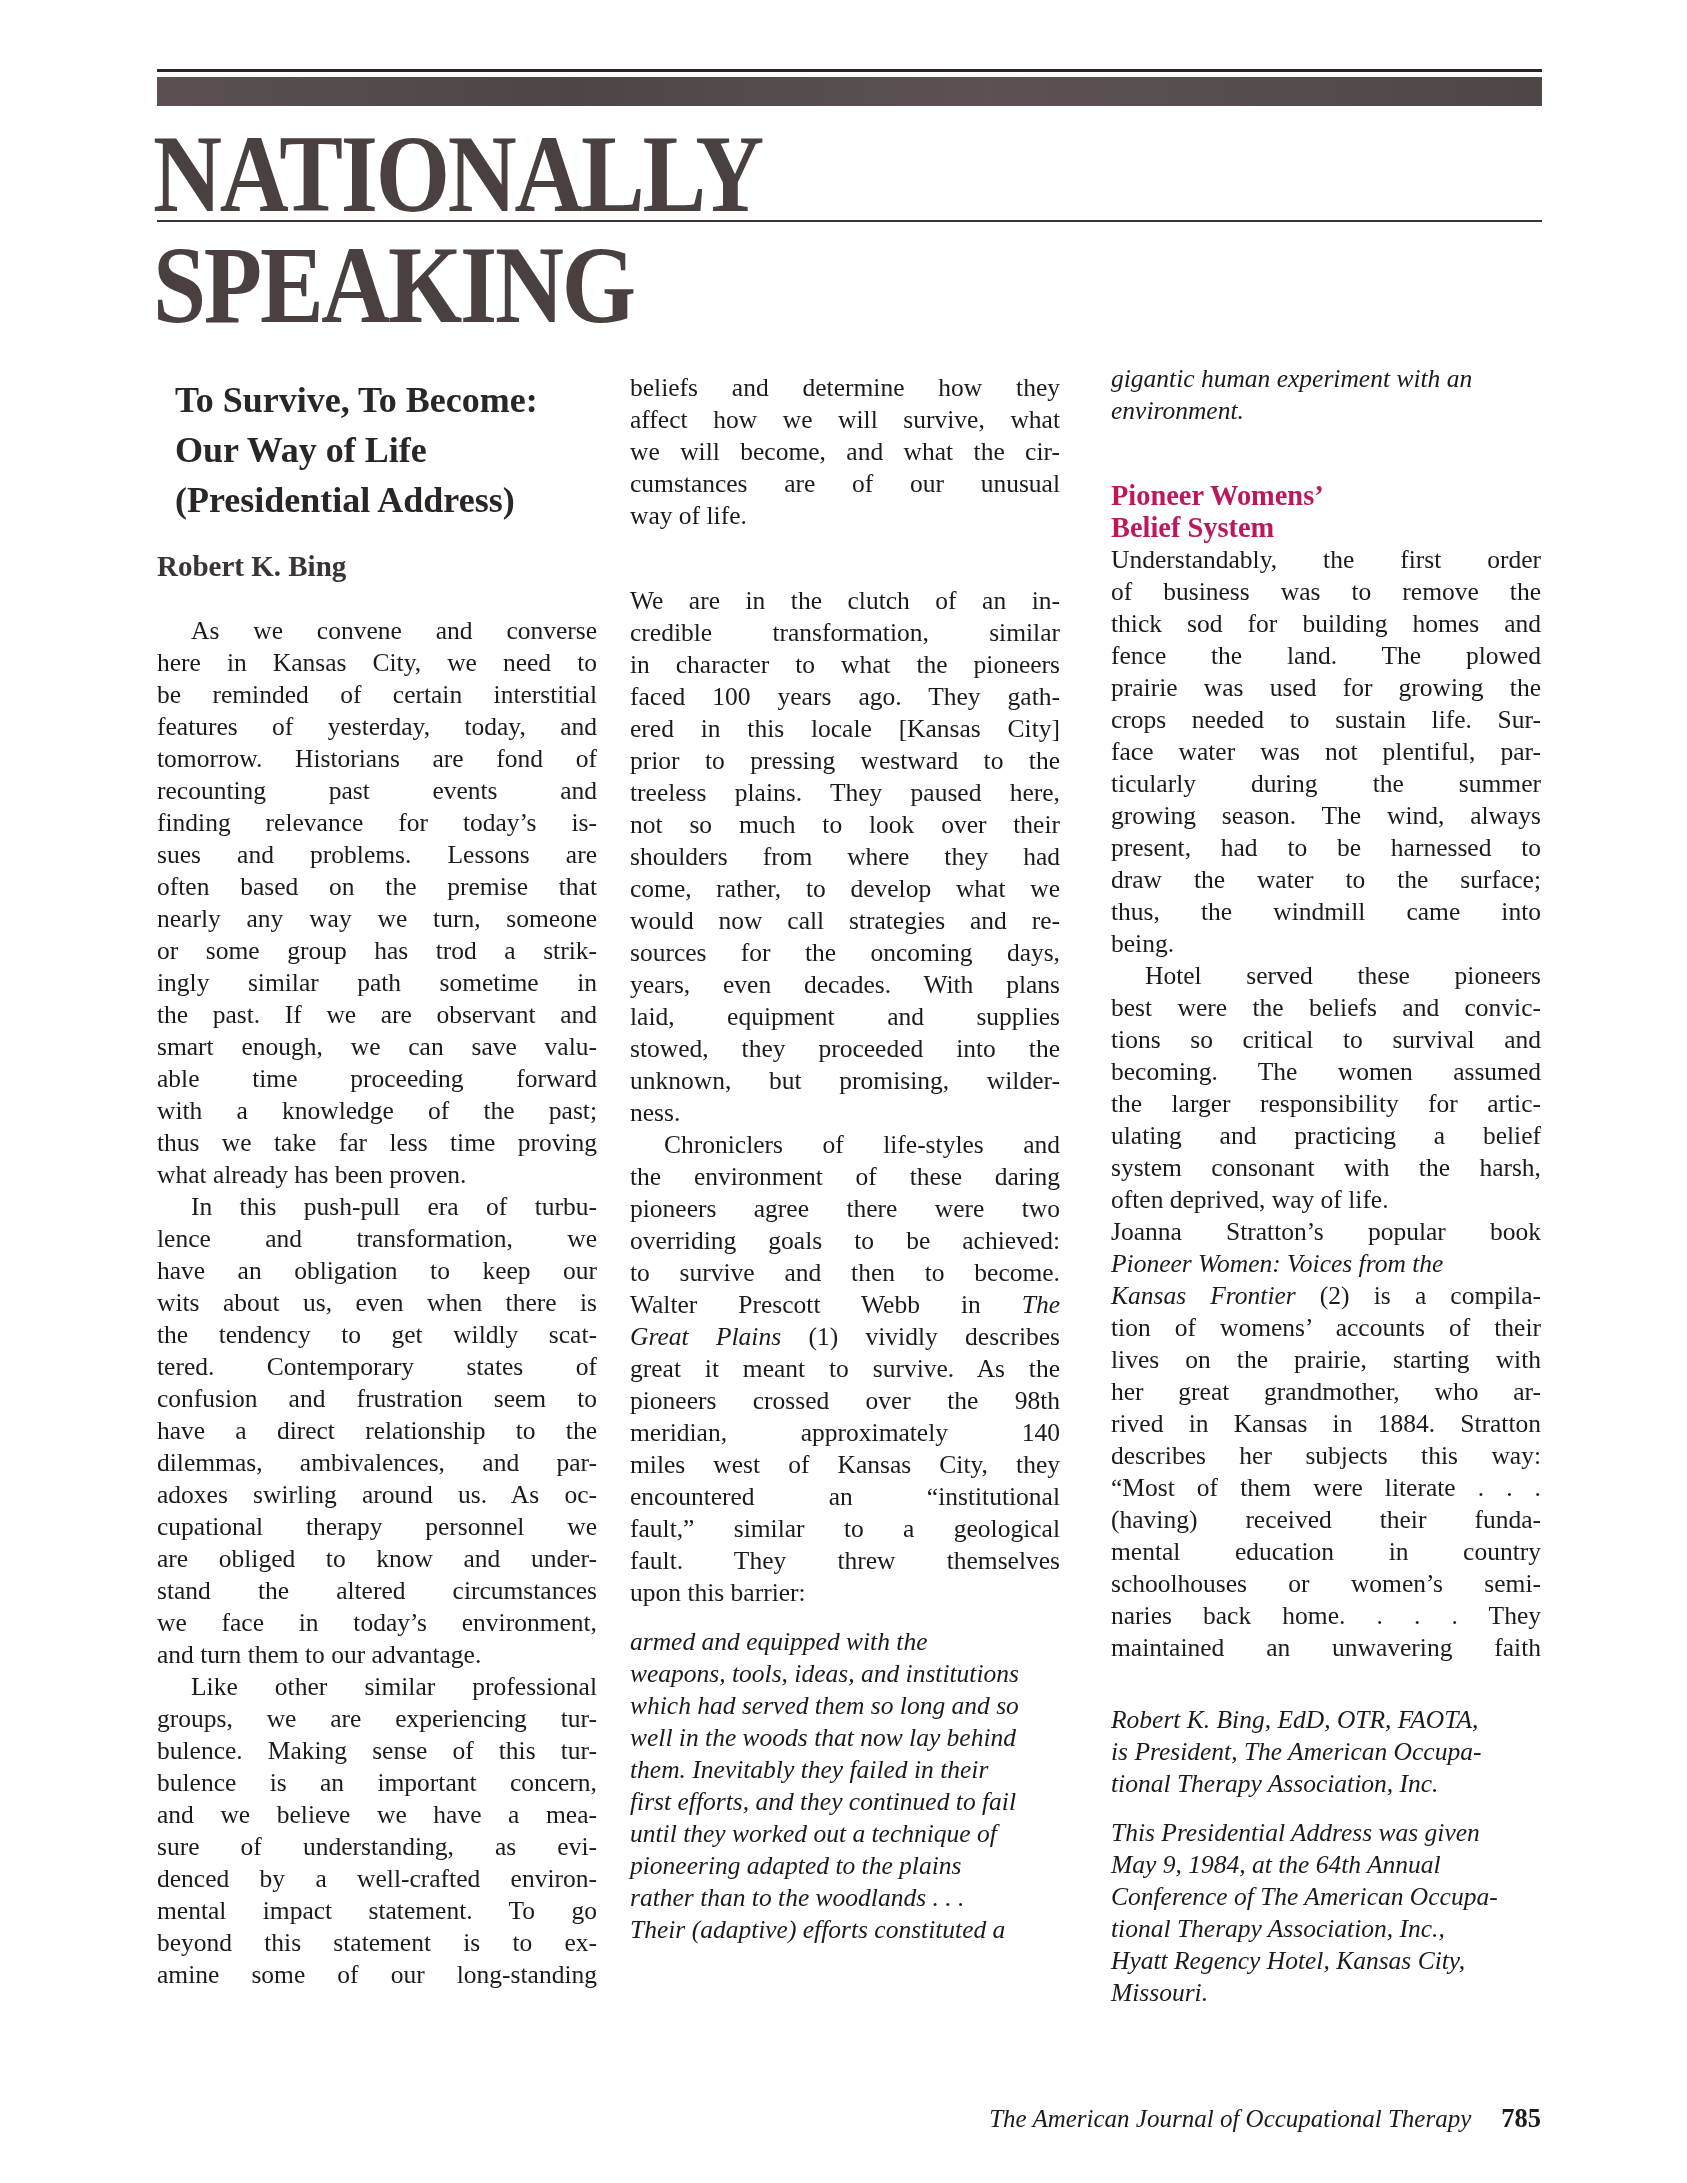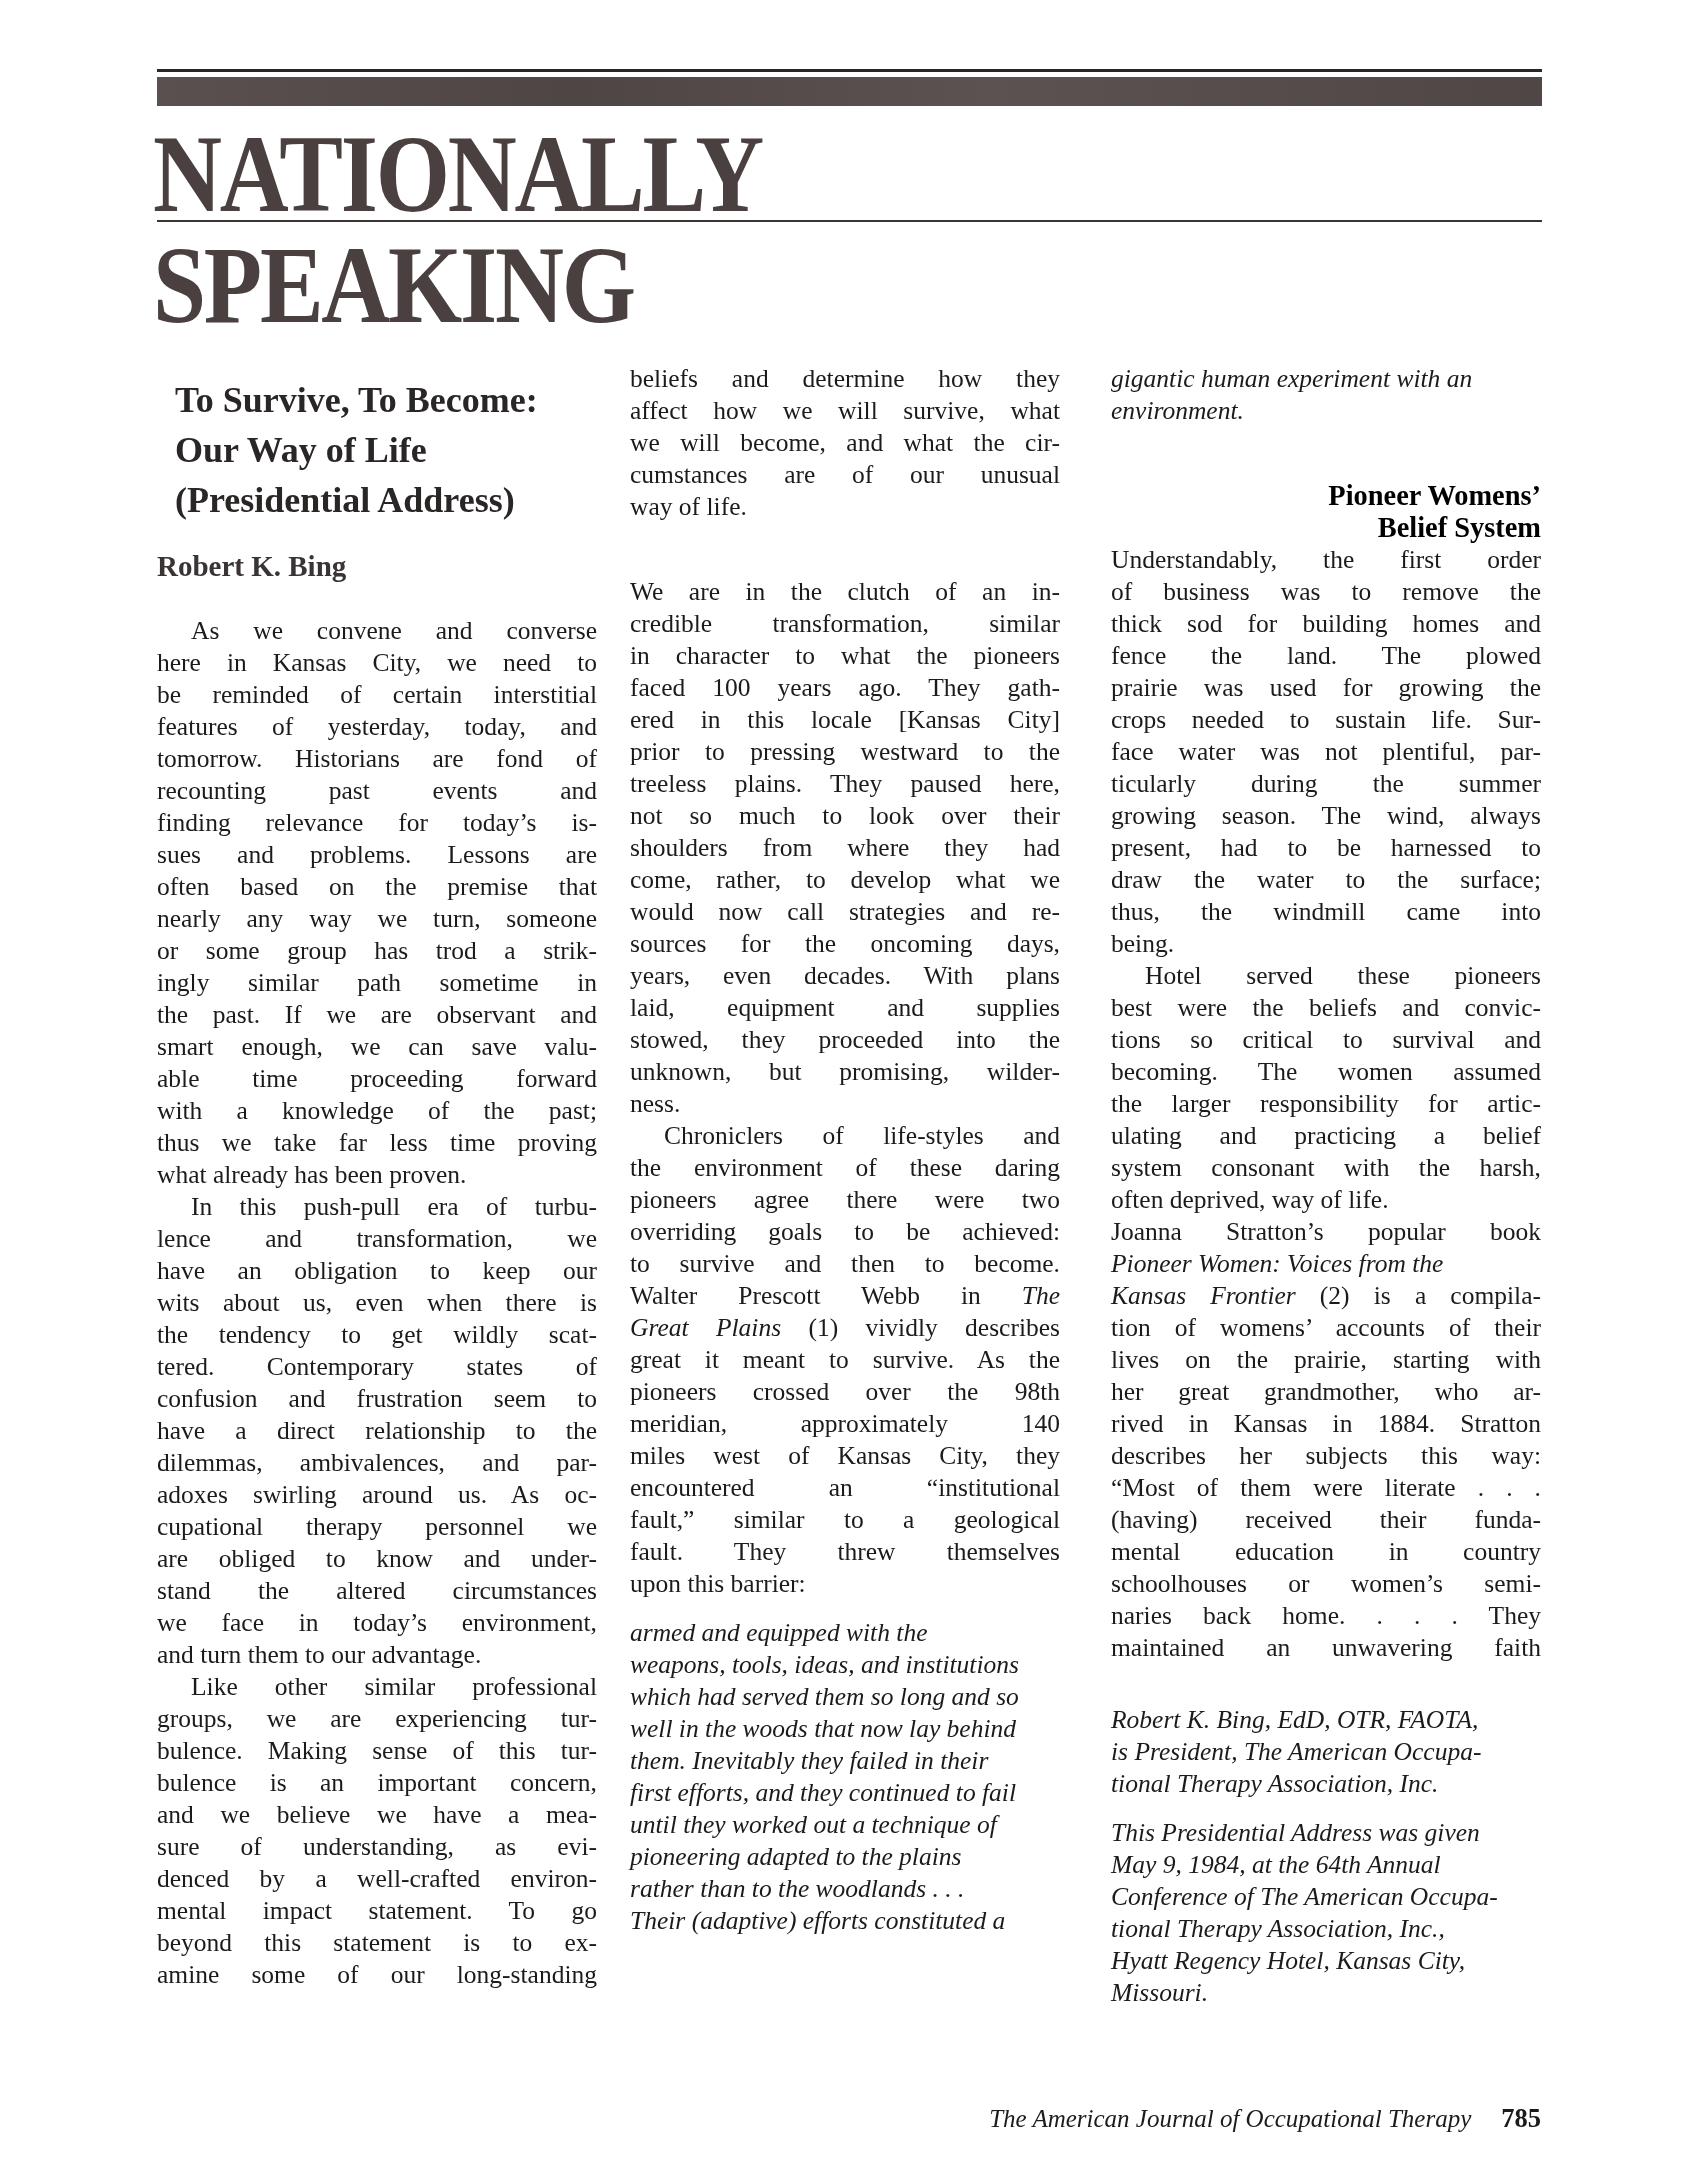--- a/index.html
+++ b/index.html
@@ -9,37 +9,37 @@
   .dark-bar { position: absolute; left: 157px; top: 77px; width: 1385px; height: 29px;
               background: linear-gradient(90deg, #5a5050 0%, #4e4545 30%, #5c5252 60%, #4f4646 100%); }
   .masthead { position: absolute; left: 153px; font-family: "Liberation Serif", serif; font-weight: bold;
               color: #4a4040; letter-spacing: -2.6px; line-height: 1; transform-origin: left top; }
   .masthead.l1 { top: 118px; font-size: 111px; transform: scaleX(0.86); }
   .masthead.l2 { top: 229px; font-size: 111px; transform: scaleX(0.86); }
   .rule-mid { position: absolute; left: 157px; top: 220px; width: 1385px; height: 2px; background: #3a3434; }
 
   .col { position: absolute; top: 357px; }
   .col1 { left: 157px; width: 440px; }
-  .col2 { left: 630px; width: 430px; }
+  .col2 { left: 630px; width: 430px; margin-top: 9px; }
   .col3 { left: 1111px; width: 430px; }
 
   .art-title { font-family: "Liberation Serif", serif; font-weight: bold; font-size: 36px;
                line-height: 50px; color: #2a2626; margin: 18px; }
   .author { font-family: "Liberation Serif", serif; font-weight: bold; font-size: 29px;
             color: #3a3434; margin: 21px 0 0 0; line-height: 40px; }
 
   .line { display: block; font-size: 25.5px; line-height: 32px; white-space: nowrap;
           text-align: justify; text-align-last: justify; height: 32px; overflow: visible; }
   .line.last { text-align-last: left; }
   .line.indent { padding-left: 34px; }
   .it { font-style: italic; font-family: Liberation Serif, serif; }
 
   .sect-head { font-family: "Liberation Serif", serif; font-weight: bold; font-size: 28.4px;
                line-height: 32px; color: #4a4444; margin: 0; }
-  .sect-head.dark { color: #000000; text-align: right; }
+  .sect-head.dark { color: #be185d; }
 
   .gap-s { height: 17px; }
   .gap-m { height: 53px; }
 
   .footer { position: absolute; top: 2103px; right: 146px; font-size: 25px; white-space: nowrap; }
   .footer .jname { font-style: italic; }
   .footer .page { font-weight: bold; margin-left: 30px; font-size: 26.5px; }
 </style>
 </head>
 <body>

